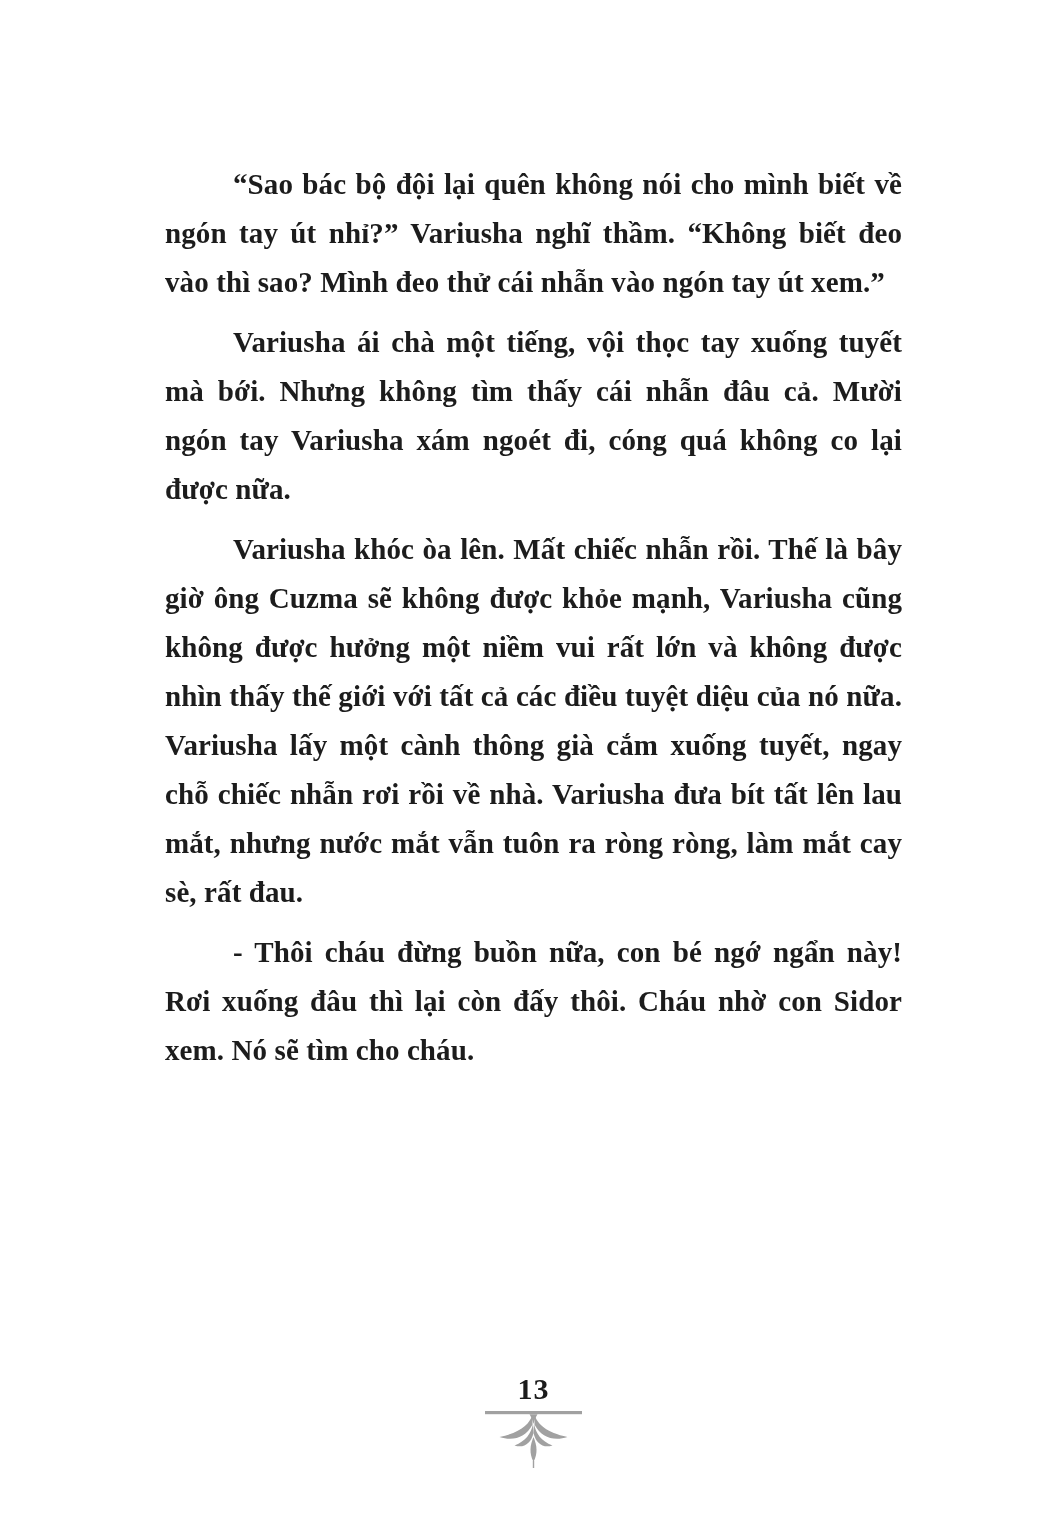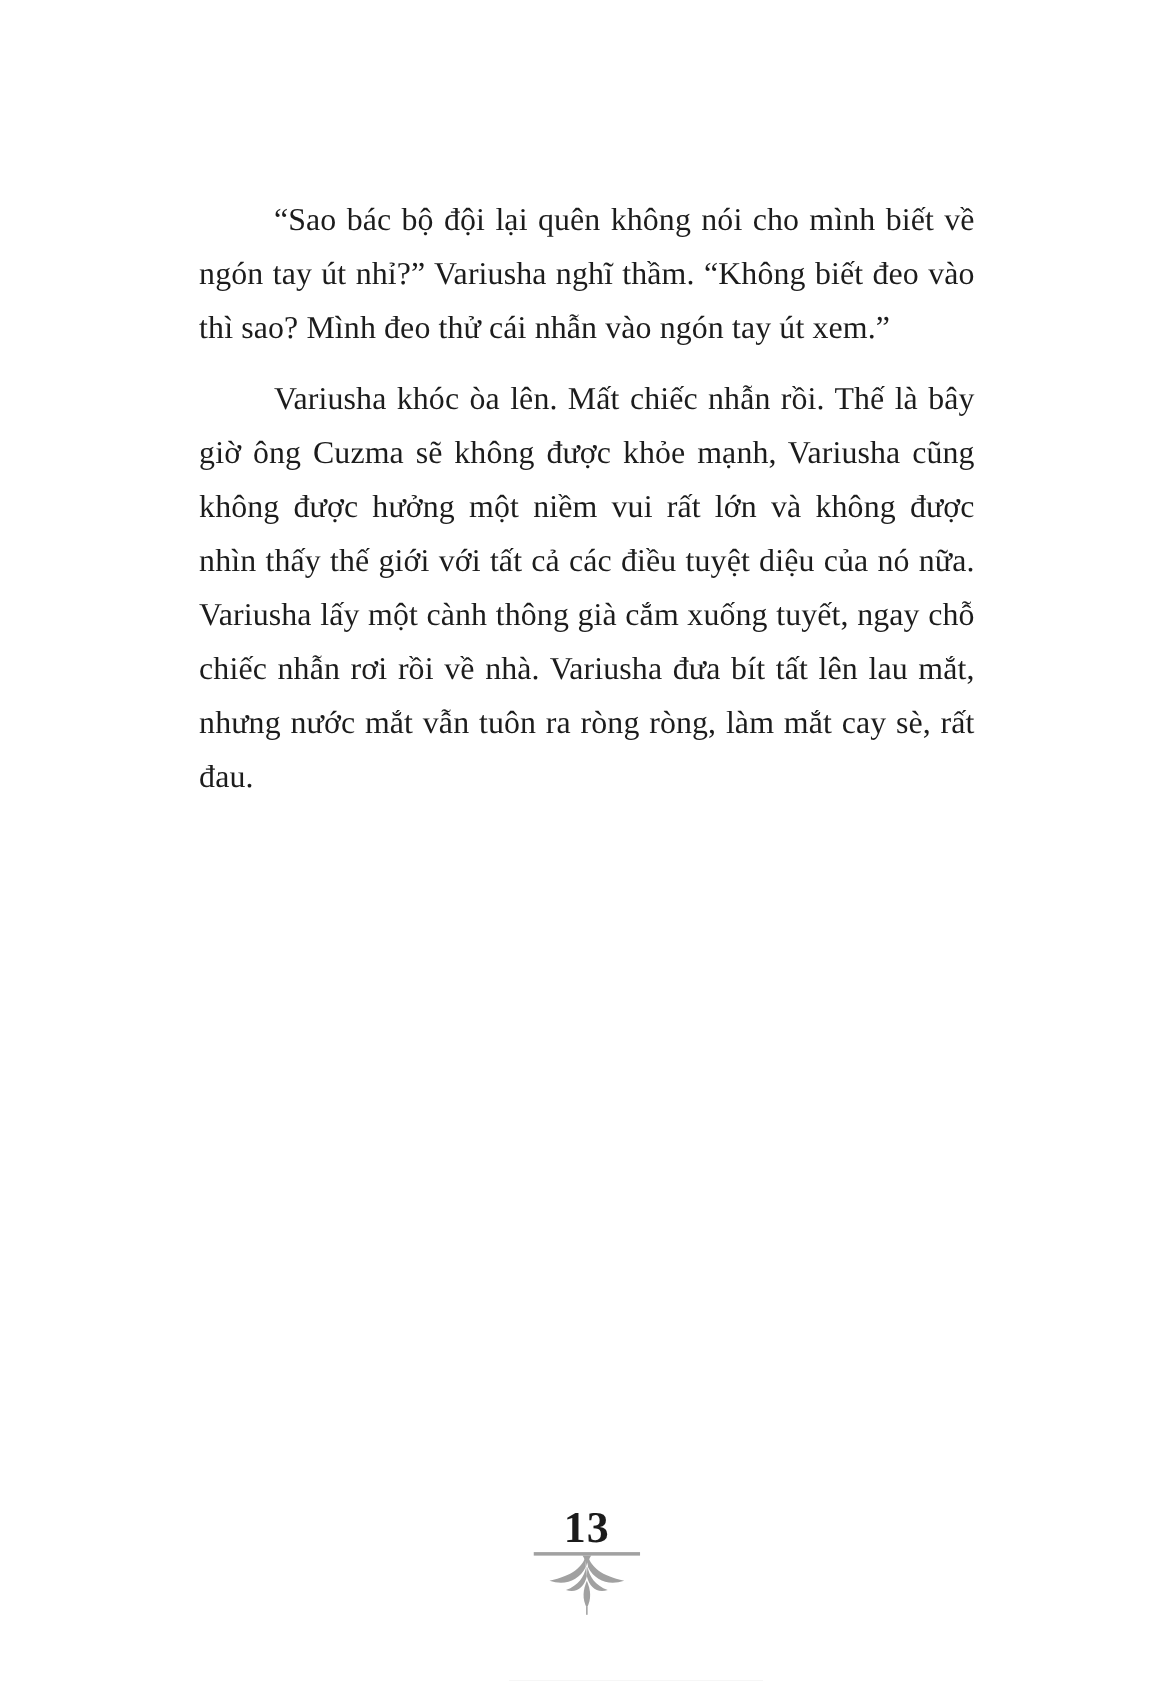--- a/index.html
+++ b/index.html
@@ -16,59 +16,62 @@
     overflow: hidden;
     margin: 0 auto;
   }
   .text-block {
     position: absolute;
     left: 165px;
     top: 160px;
     width: 737px;
   }
   .para {
-    margin: 16px;
+    margin: 0;
     font-size: 29px;
     line-height: 49px;
     color: #1c1c1c;
     text-align: justify;
     text-indent: 68px;
     letter-spacing: 0.1px;
+    font-weight: bold;
   }
   .para + .para {
     margin-top: 11px;
   }
   .page-footer {
     position: absolute;
     left: 165px;
     top: 1374px;
     width: 737px;
     text-align: center;
   }
   .page-number {
     font-weight: bold;
-    font-size: 40px;
+    font-size: 30px;
     line-height: 30px;
     color: #1b1b1b;
     letter-spacing: 1px;
   }
   .ornament {
     display: block;
     margin: 7px auto 0 auto;
   }
 </style>
 </head>
 <body>
 
 <div class="page">
 
   <main class="text-block">
 
   <p class="para">“Sao bác bộ đội lại quên không nói cho mình biết về ngón tay út nhỉ?” Variusha nghĩ thầm. “Không biết đeo vào thì sao? Mình đeo thử cái nhẫn vào ngón tay út xem.”</p>
+      <p class="para">Variusha ái chà một tiếng, vội thọc tay xuống tuyết mà bới. Nhưng không tìm thấy cái nhẫn đâu cả. Mười ngón tay Variusha xám ngoét đi, cóng quá không co lại được nữa.</p>
       <p class="para">Variusha khóc òa lên. Mất chiếc nhẫn rồi. Thế là bây giờ ông Cuzma sẽ không được khỏe mạnh, Variusha cũng không được hưởng một niềm vui rất lớn và không được nhìn thấy thế giới với tất cả các điều tuyệt diệu của nó nữa. Variusha lấy một cành thông già cắm xuống tuyết, ngay chỗ chiếc nhẫn rơi rồi về nhà. Variusha đưa bít tất lên lau mắt, nhưng nước mắt vẫn tuôn ra ròng ròng, làm mắt cay sè, rất đau.</p>
+      <p class="para">- Thôi cháu đừng buồn nữa, con bé ngớ ngẩn này! Rơi xuống đâu thì lại còn đấy thôi. Cháu nhờ con Sidor xem. Nó sẽ tìm cho cháu.</p>
     </main>
 
   <footer class="page-footer">
     <div class="page-number">13</div>
     <svg class="ornament" width="97" height="58" viewBox="0 0 97 58" xmlns="http://www.w3.org/2000/svg">
       <g fill="#a1a1a1" stroke="none">
 
         <rect x="0" y="0" width="97" height="3.2"></rect>
 
         <path d="M44.5,3.2 C46.3,6 47.6,9 48.5,13 C49.4,9 50.7,6 52.5,3.2 Z"></path>

